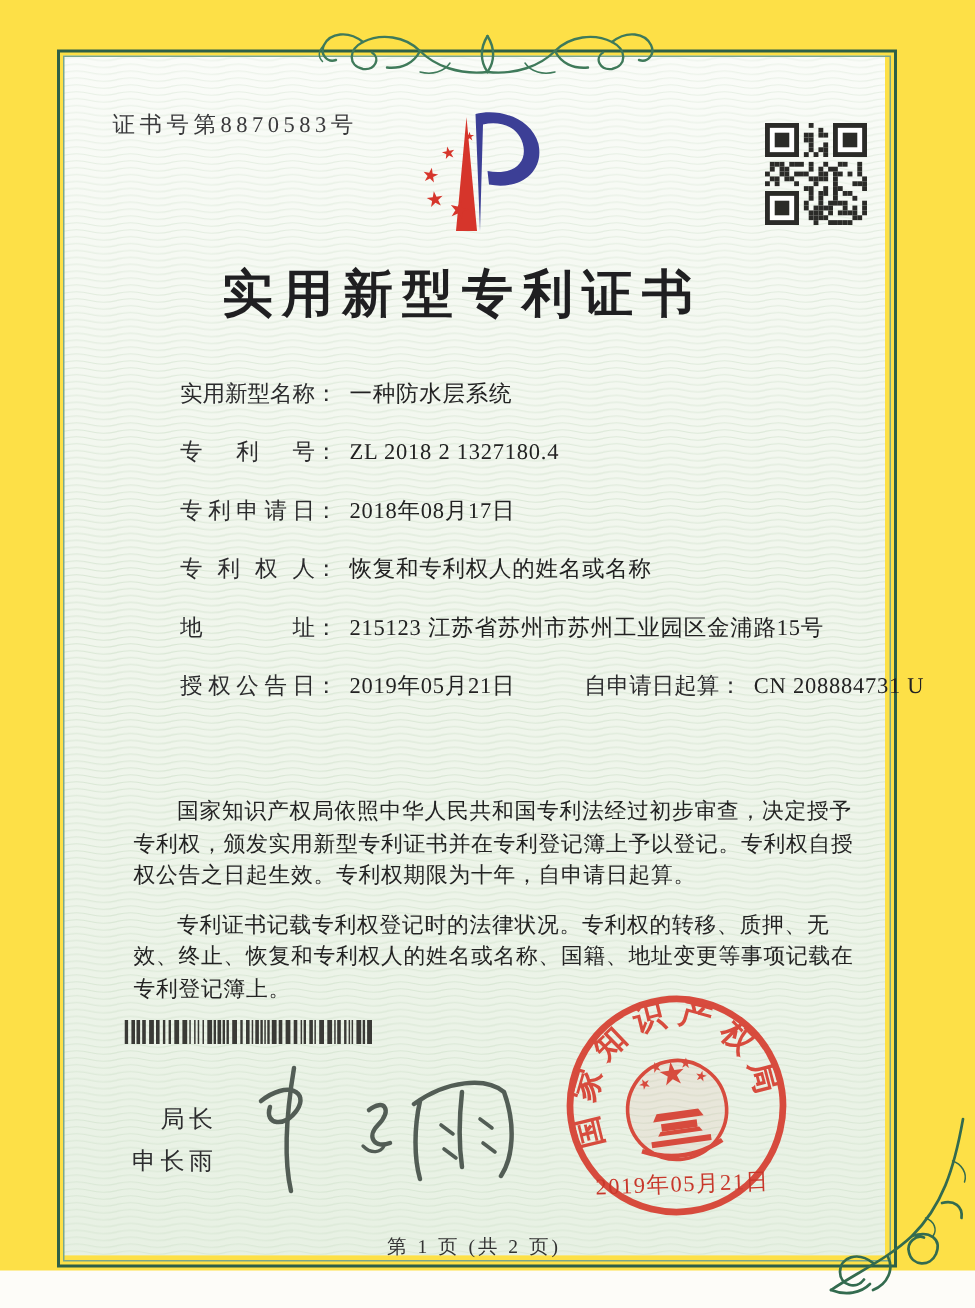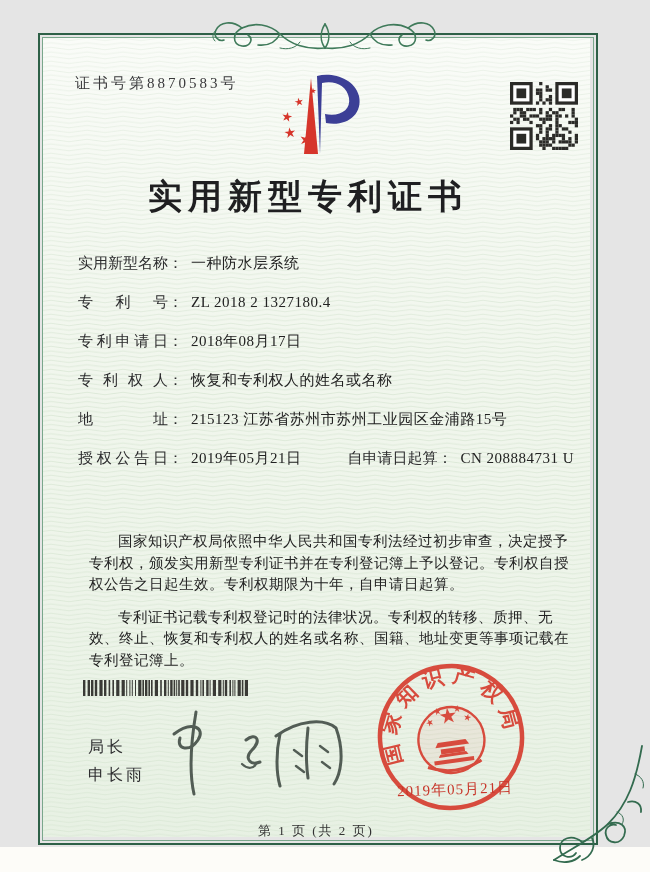--- a/index.html
+++ b/index.html
@@ -1,48 +1,48 @@
 <!DOCTYPE html>
 <html><head>
 <meta charset="utf-8">
 <style>
   html,body{margin:0;padding:0;}
   body{width:650px;height:872px;background:#fdfcf8;overflow:hidden;
        font-family:"Liberation Serif","DejaVu Serif",serif;color:#262626;}
-  .photo{position:relative;width:650px;height:847px;background:#e5e5e5;}
+  .photo{position:relative;width:650px;height:847px;background:#fde047;}
   
   .frame{position:absolute;left:38px;top:33px;width:556px;height:808px;
          border:2px solid #2e6047;z-index:1;}
   .frame-inner{position:absolute;inset:2px;border:1px solid #7aa78c;}
   .waves{position:absolute;left:42px;top:37px;width:548px;height:800px;z-index:0;}
   
   .cert-no{position:absolute;left:75px;top:74px;font-size:15px;letter-spacing:3px;
            color:#39393b;z-index:2;}
   .logo{position:absolute;left:260px;top:70px;width:112px;height:104px;z-index:2;}
   .qr{position:absolute;left:510px;top:82px;width:68px;height:68px;z-index:2;}
   .title{position:absolute;left:30px;top:178px;width:556px;text-align:center;
          font-size:34px;line-height:38px;letter-spacing:6px;font-weight:600;
          color:#1f1f21;z-index:2;}
   
   .fields{position:absolute;left:78px;top:252px;width:500px;z-index:2;font-size:15px;}
-  .frow{height:39px;line-height:22px;white-space:nowrap;}
+  .frow{height:39px;line-height:22px;white-space:nowrap;margin-left:42px;}
   .flabel{display:inline-block;width:90px;text-align:justify;text-align-last:justify;
           vertical-align:top;color:#2b2b2d;}
   .fcolon{display:inline-block;margin-right:8px;color:#2b2b2d;}
   .fvalue{letter-spacing:0.5px;color:#222;}
   .pair2{margin-left:46px;}
   
   .legal{position:absolute;left:78px;top:520px;width:512px;font-size:14.5px;
          line-height:21.5px;z-index:2;color:#232323;}
   .legal p{margin:11px;text-indent:2em;letter-spacing:0.5px;}
   
   .barcode{position:absolute;left:83px;top:680px;width:166px;height:16px;z-index:2;}
   
   .signer{position:absolute;left:88px;top:733px;font-size:16px;line-height:28px;
-          letter-spacing:3px;z-index:2;color:#2d2d2f;}
+          letter-spacing:3px;z-index:2;color:#2d2d2f;text-align:right;}
   .signature{position:absolute;left:158px;top:706px;width:195px;height:96px;z-index:2;}
   
   .seal{position:absolute;left:374px;top:660px;width:154px;height:154px;z-index:3;}
   .seal-date{position:absolute;left:397px;top:780px;width:130px;font-size:15px;
              letter-spacing:1px;color:#c8372b;transform:rotate(-2deg);z-index:3;}
   
   .footer{position:absolute;left:38px;top:822px;width:556px;text-align:center;
           font-size:13px;letter-spacing:2px;color:#333;z-index:2;}
   
   .ornament-top{position:absolute;left:208px;top:14px;width:234px;height:44px;z-index:2;}

